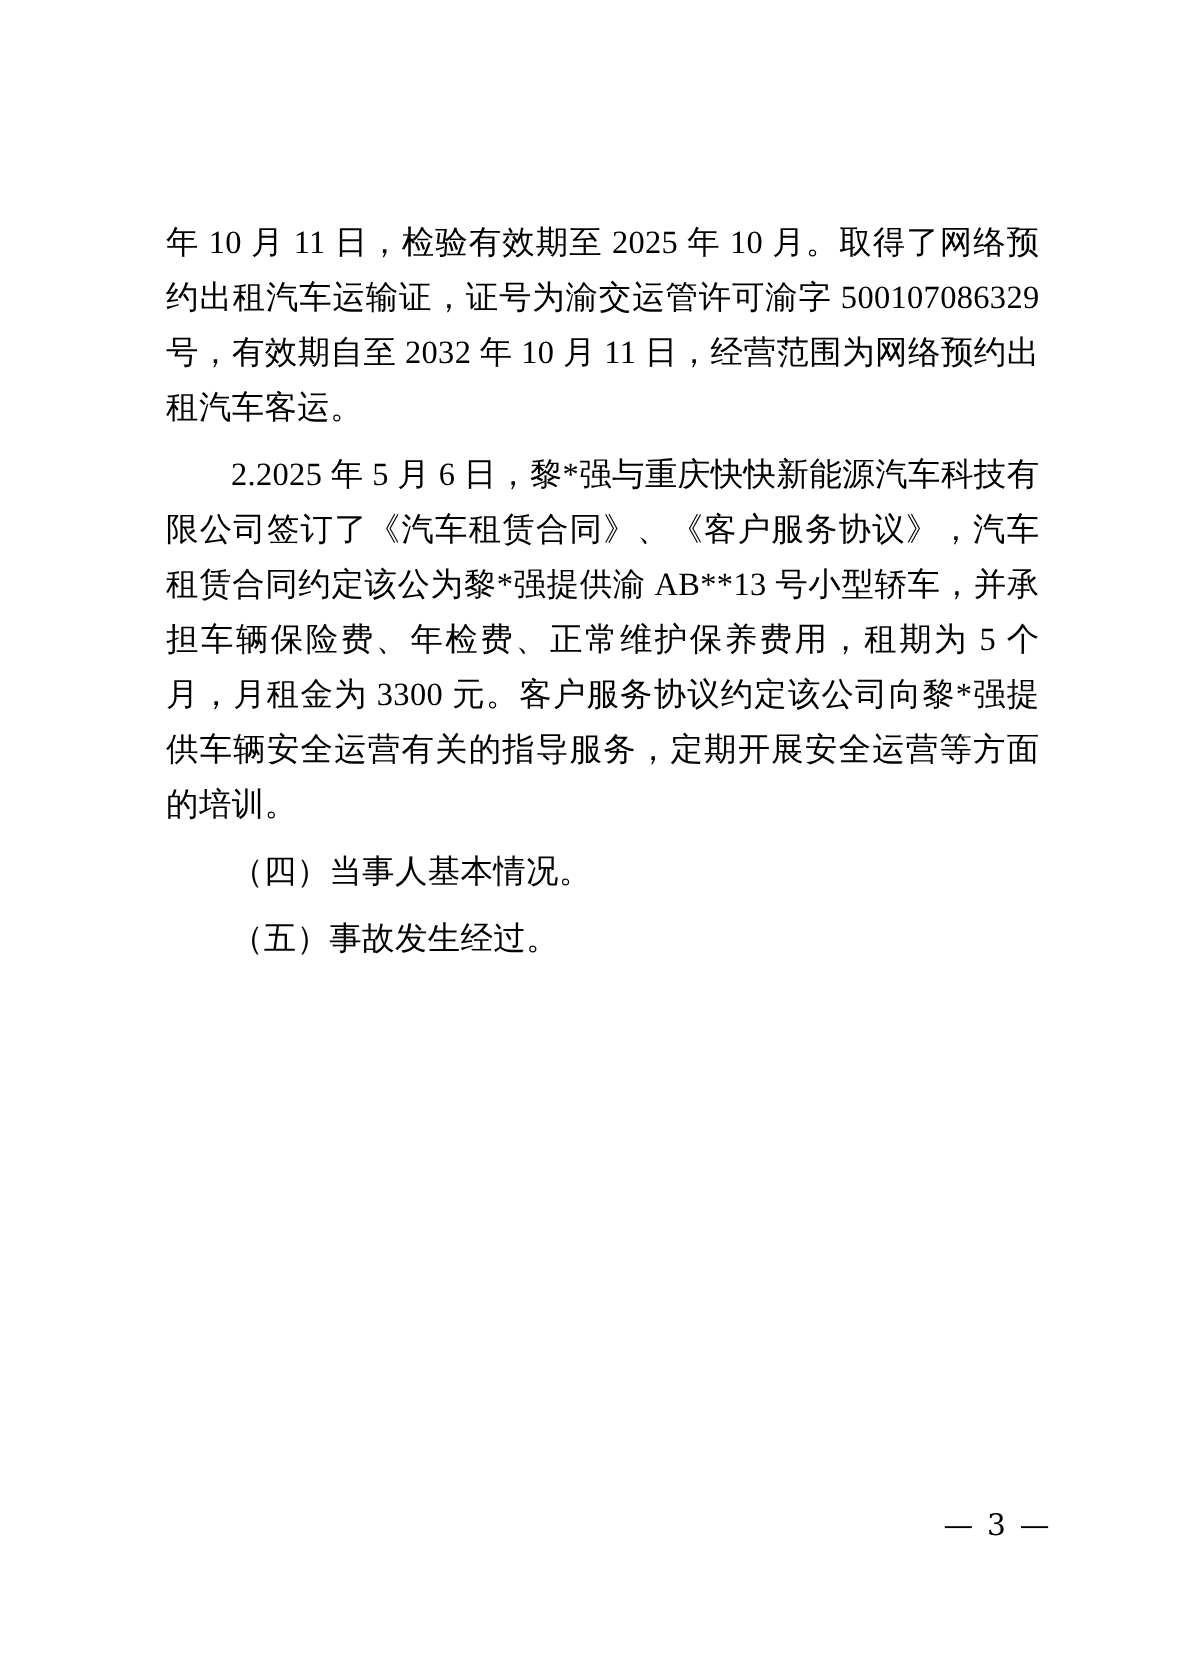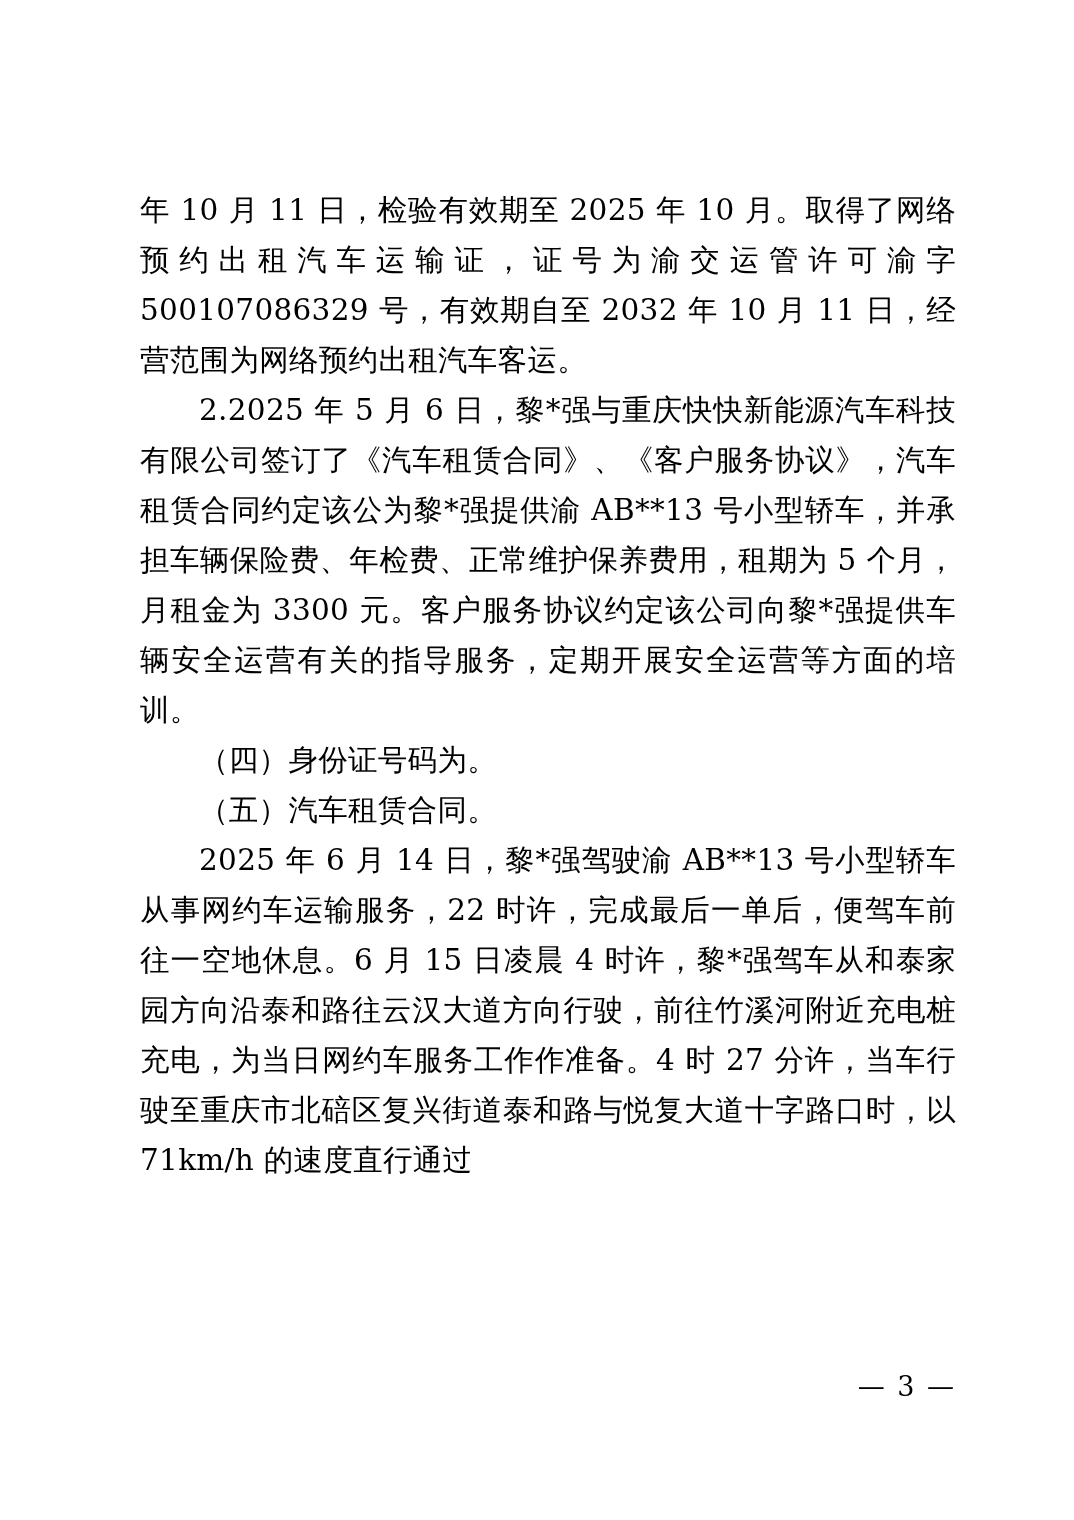--- a/index.html
+++ b/index.html
@@ -25,42 +25,42 @@
     padding: 185px 118px 0 140px;
   }
   .doc-body {
     font-size: 29.5px;
     line-height: 50px;
     text-align: justify;
     text-justify: inter-ideograph;
     letter-spacing: 0.3px;
   }
   .para {
-    margin: 0;
+    margin: 11px;
     text-indent: 2em;
     text-align: justify;
     text-justify: inter-ideograph;
+    font-family: Liberation Serif, serif;
   }
   .para.no-indent {
     text-indent: 0;
   }
   .footer {
     position: absolute;
     right: 118px;
     bottom: 118px;
     font-size: 27px;
     letter-spacing: 2px;
     font-family: "DejaVu Serif", "Liberation Serif", serif;
   }
 </style>
 </head>
 <body>
 
 <div class="page">
   <div class="doc-body">
     <p class="para no-indent">年 10 月 11 日，检验有效期至 2025 年 10 月。取得了网络预约出租汽车运输证，证号为渝交运管许可渝字 500107086329 号，有效期自至 2032 年 10 月 11 日，经营范围为网络预约出租汽车客运。</p>
     <p class="para">2.2025 年 5 月 6 日，黎*强与重庆快快新能源汽车科技有限公司签订了《汽车租赁合同》、《客户服务协议》，汽车租赁合同约定该公为黎*强提供渝 AB**13 号小型轿车，并承担车辆保险费、年检费、正常维护保养费用，租期为 5 个月，月租金为 3300 元。客户服务协议约定该公司向黎*强提供车辆安全运营有关的指导服务，定期开展安全运营等方面的培训。</p>
-    <p class="para">（四）身份证号码为。</p>
-    <p class="para">（五）汽车租赁合同。</p>
-    <p class="para">2025 年 6 月 14 日，黎*强驾驶渝 AB**13 号小型轿车从事网约车运输服务，22 时许，完成最后一单后，便驾车前往一空地休息。6 月 15 日凌晨 4 时许，黎*强驾车从和泰家园方向沿泰和路往云汉大道方向行驶，前往竹溪河附近充电桩充电，为当日网约车服务工作作准备。4 时 27 分许，当车行驶至重庆市北碚区复兴街道泰和路与悦复大道十字路口时，以 71km/h 的速度直行通过</p>
+    <p class="para">（四）当事人基本情况。</p>
+    <p class="para">（五）事故发生经过。</p>
   </div>
   <div class="footer">— 3 —</div>
 </div>
 
 </body></html>

